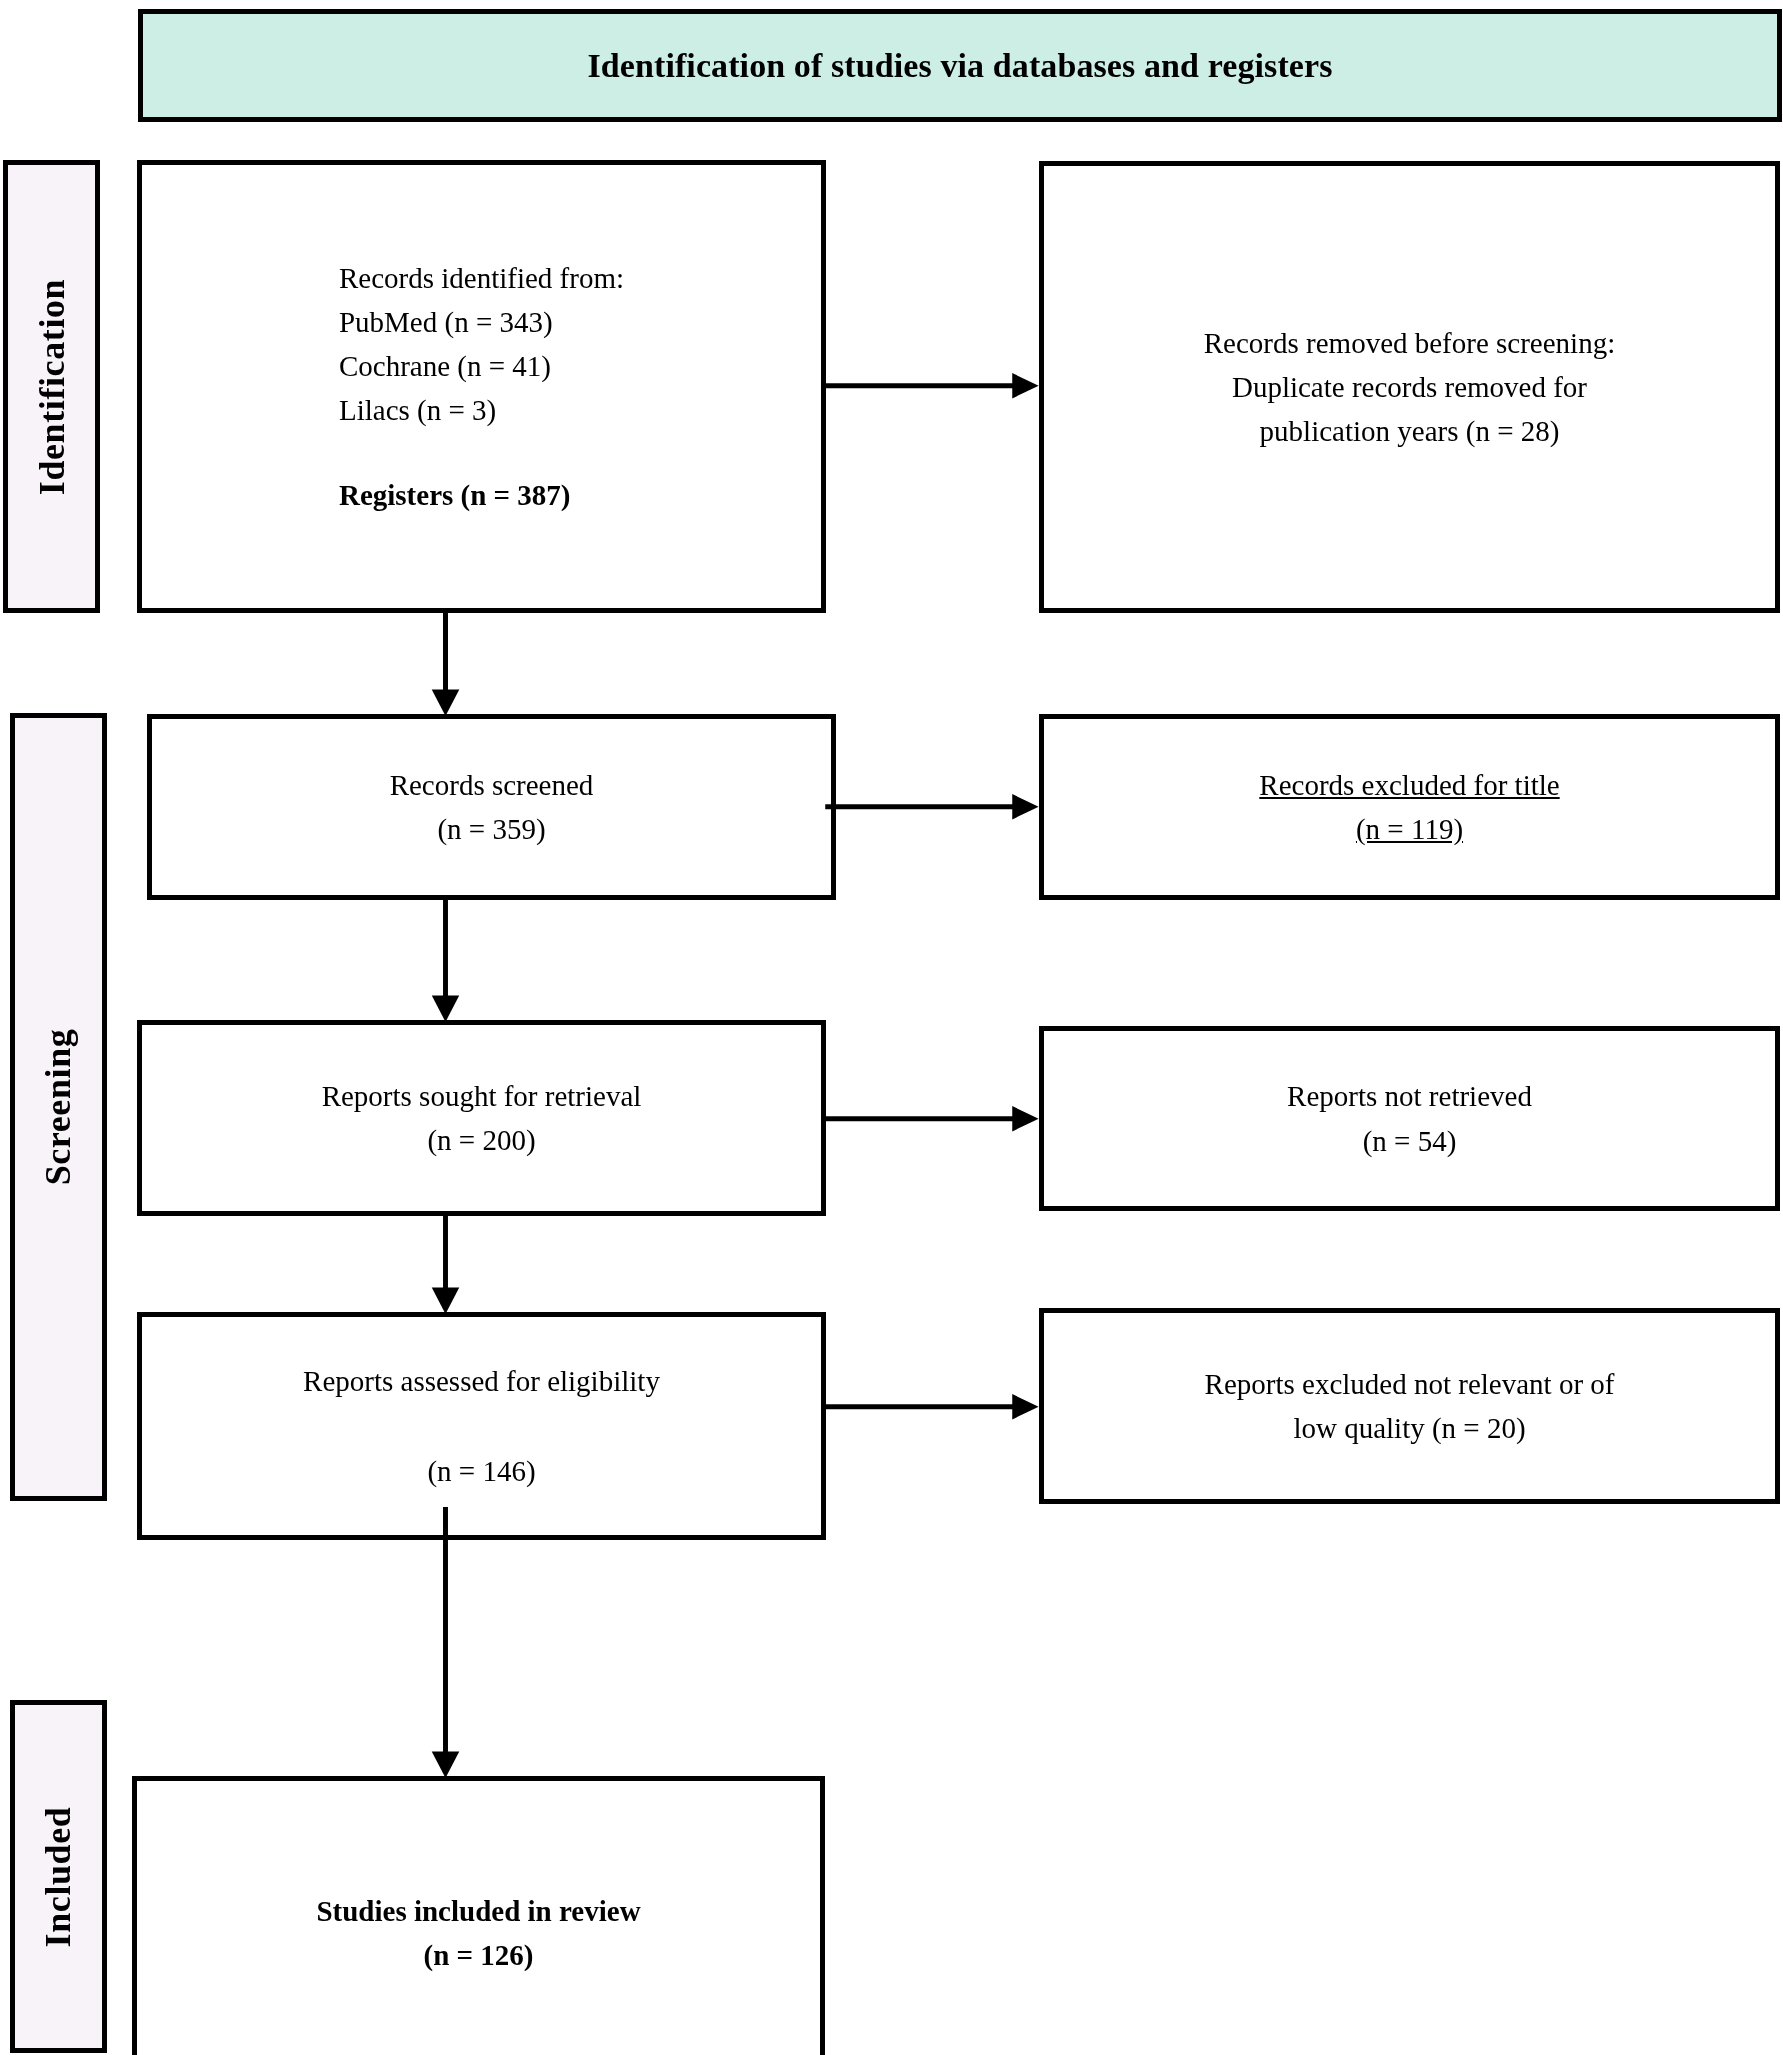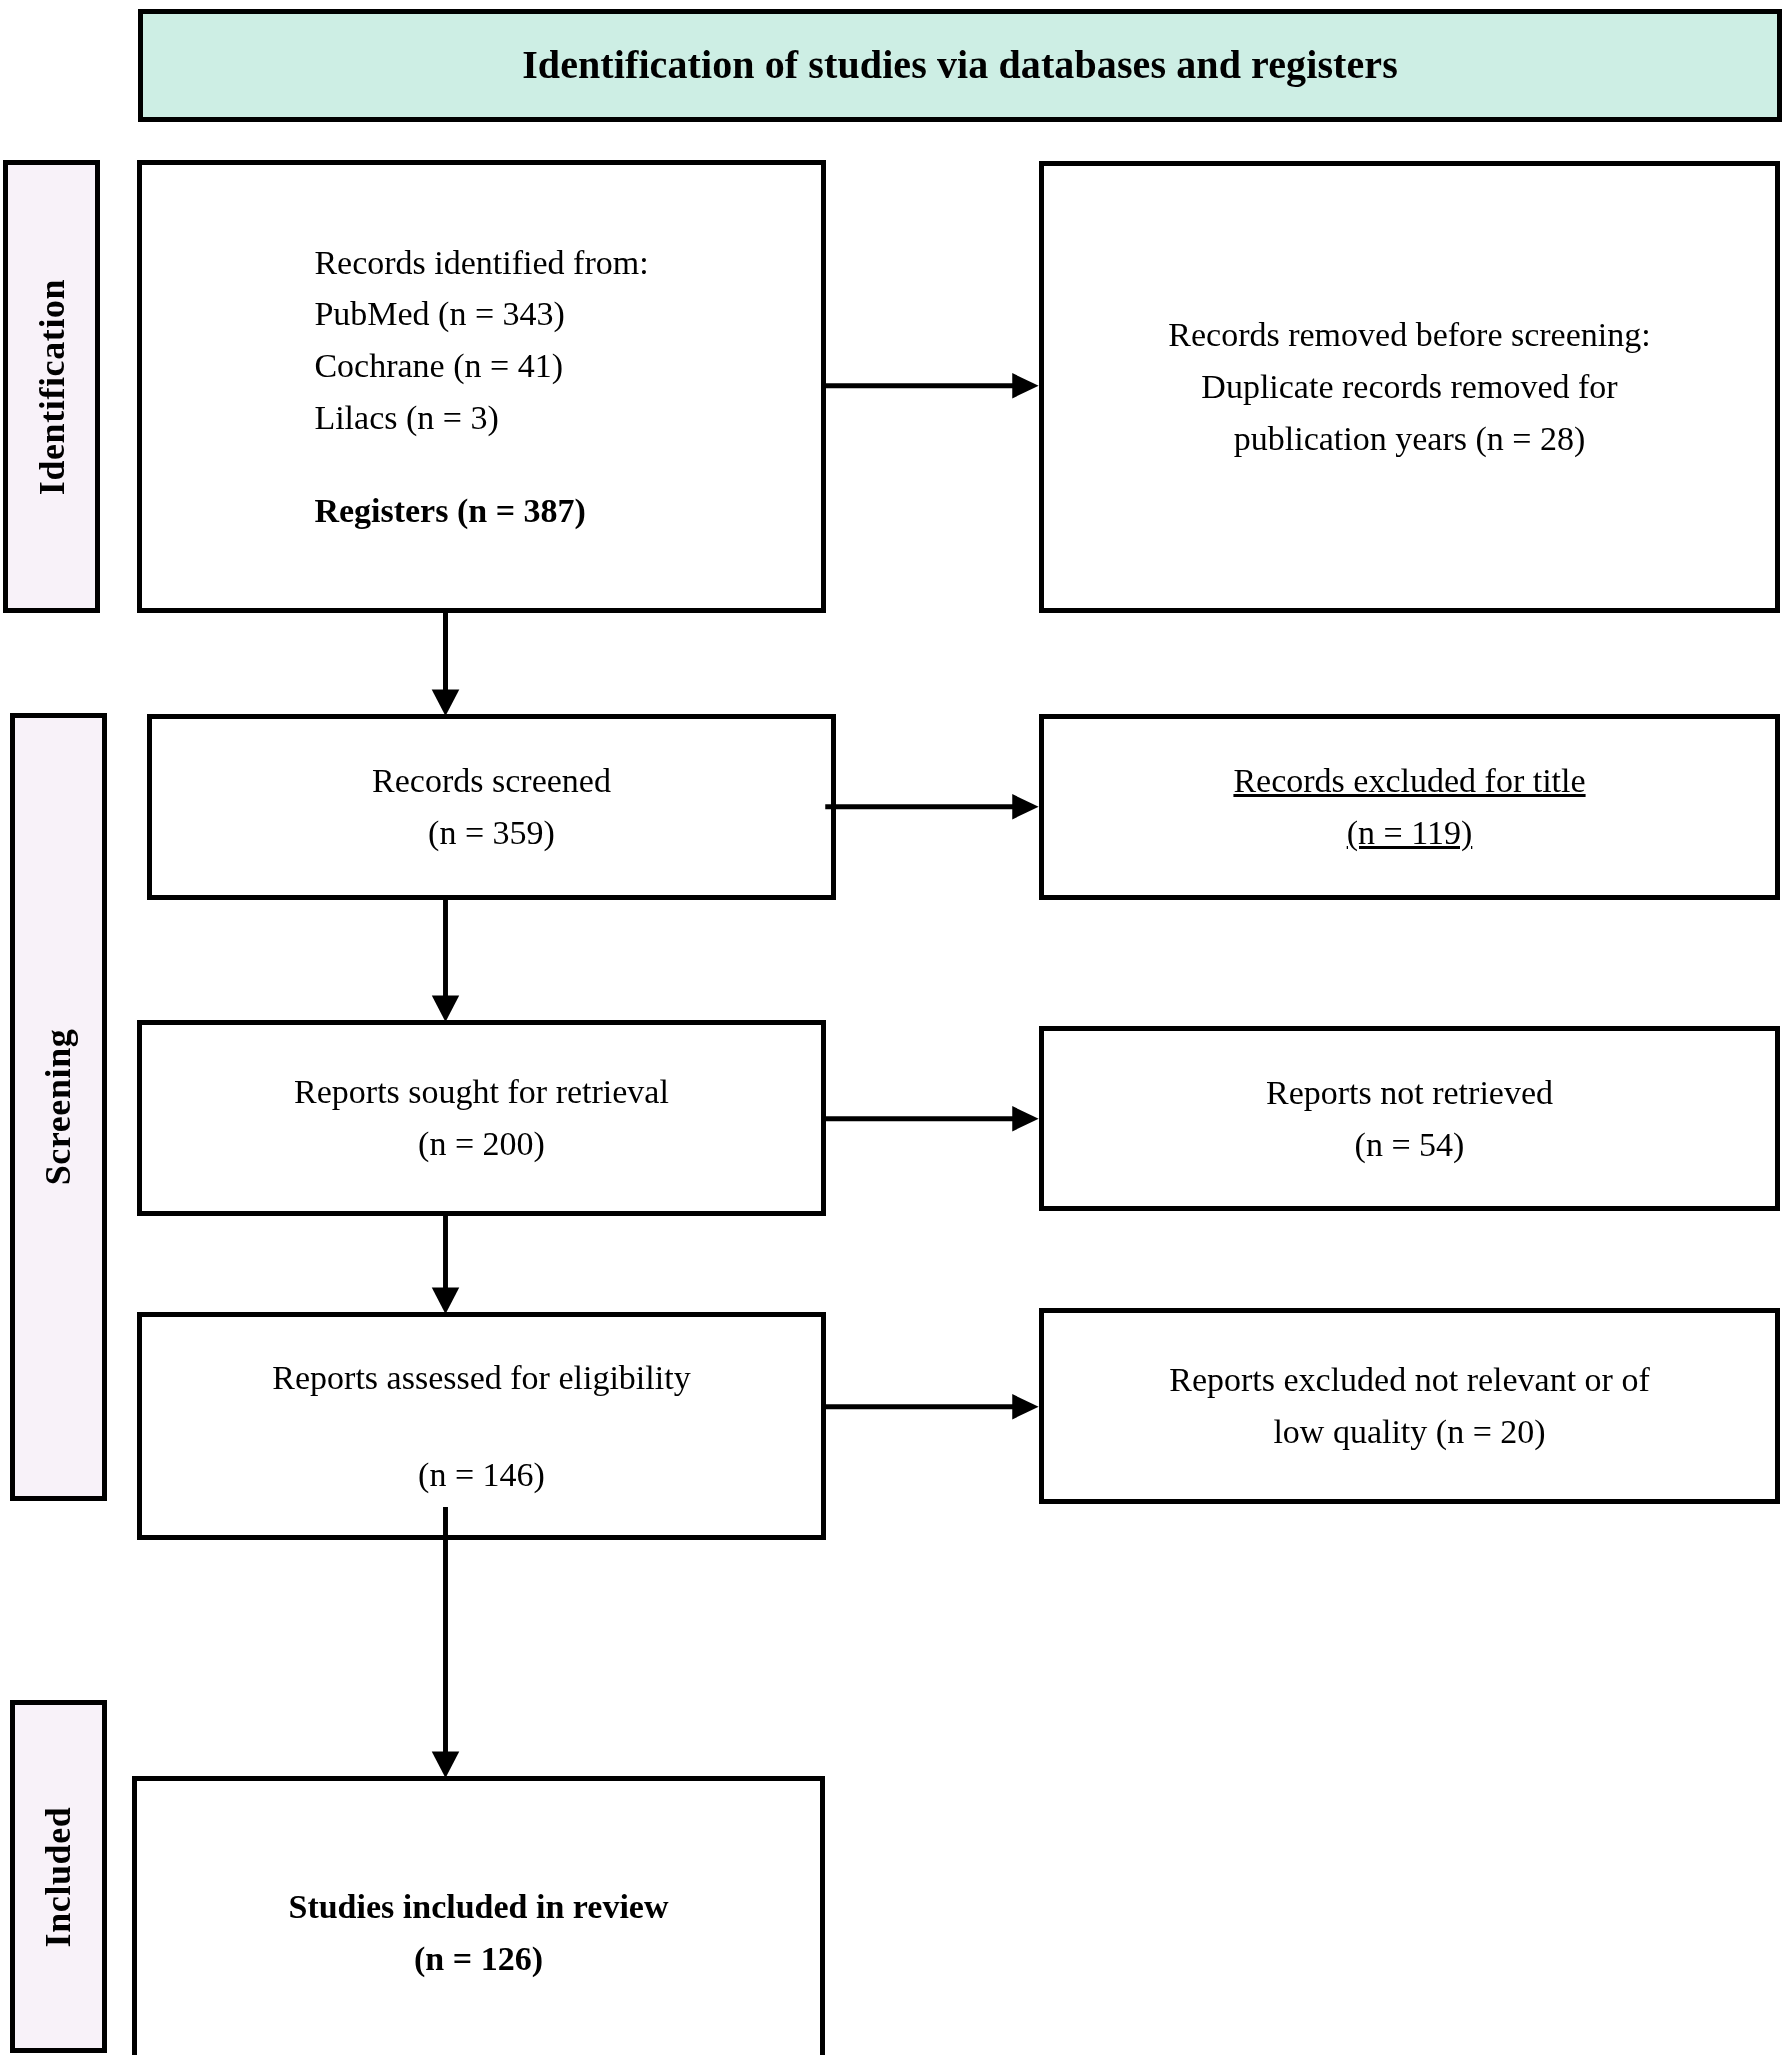--- a/index.html
+++ b/index.html
@@ -28,21 +28,21 @@
   .banner {
     position: absolute;
     box-sizing: border-box;
     border: 5px solid #000000;
     background: #cdeee4;
     display: flex;
     align-items: center;
     justify-content: center;
   }
   .banner-title {
-    font-size: 40px;
+    font-size: 34px;
     font-weight: 700;
     letter-spacing: 0.1px;
     text-align: center;
     line-height: 1.1;
     white-space: nowrap;
   }
 
   
   .phase {
     position: absolute;
@@ -70,21 +70,21 @@
     box-sizing: border-box;
     border: 5px solid #000000;
     background: #ffffff;
     display: flex;
     flex-direction: column;
     align-items: center;
     justify-content: center;
     padding: 10px 14.3px;
   }
   .node .line {
-    font-size: 34px;
+    font-size: 29px;
     line-height: 1.52;
     text-align: left;
     white-space: nowrap;
   }
   .node .line.bold {
     font-weight: 700;
   }
   .node .line.spacer {
     height: 41px;
   }

